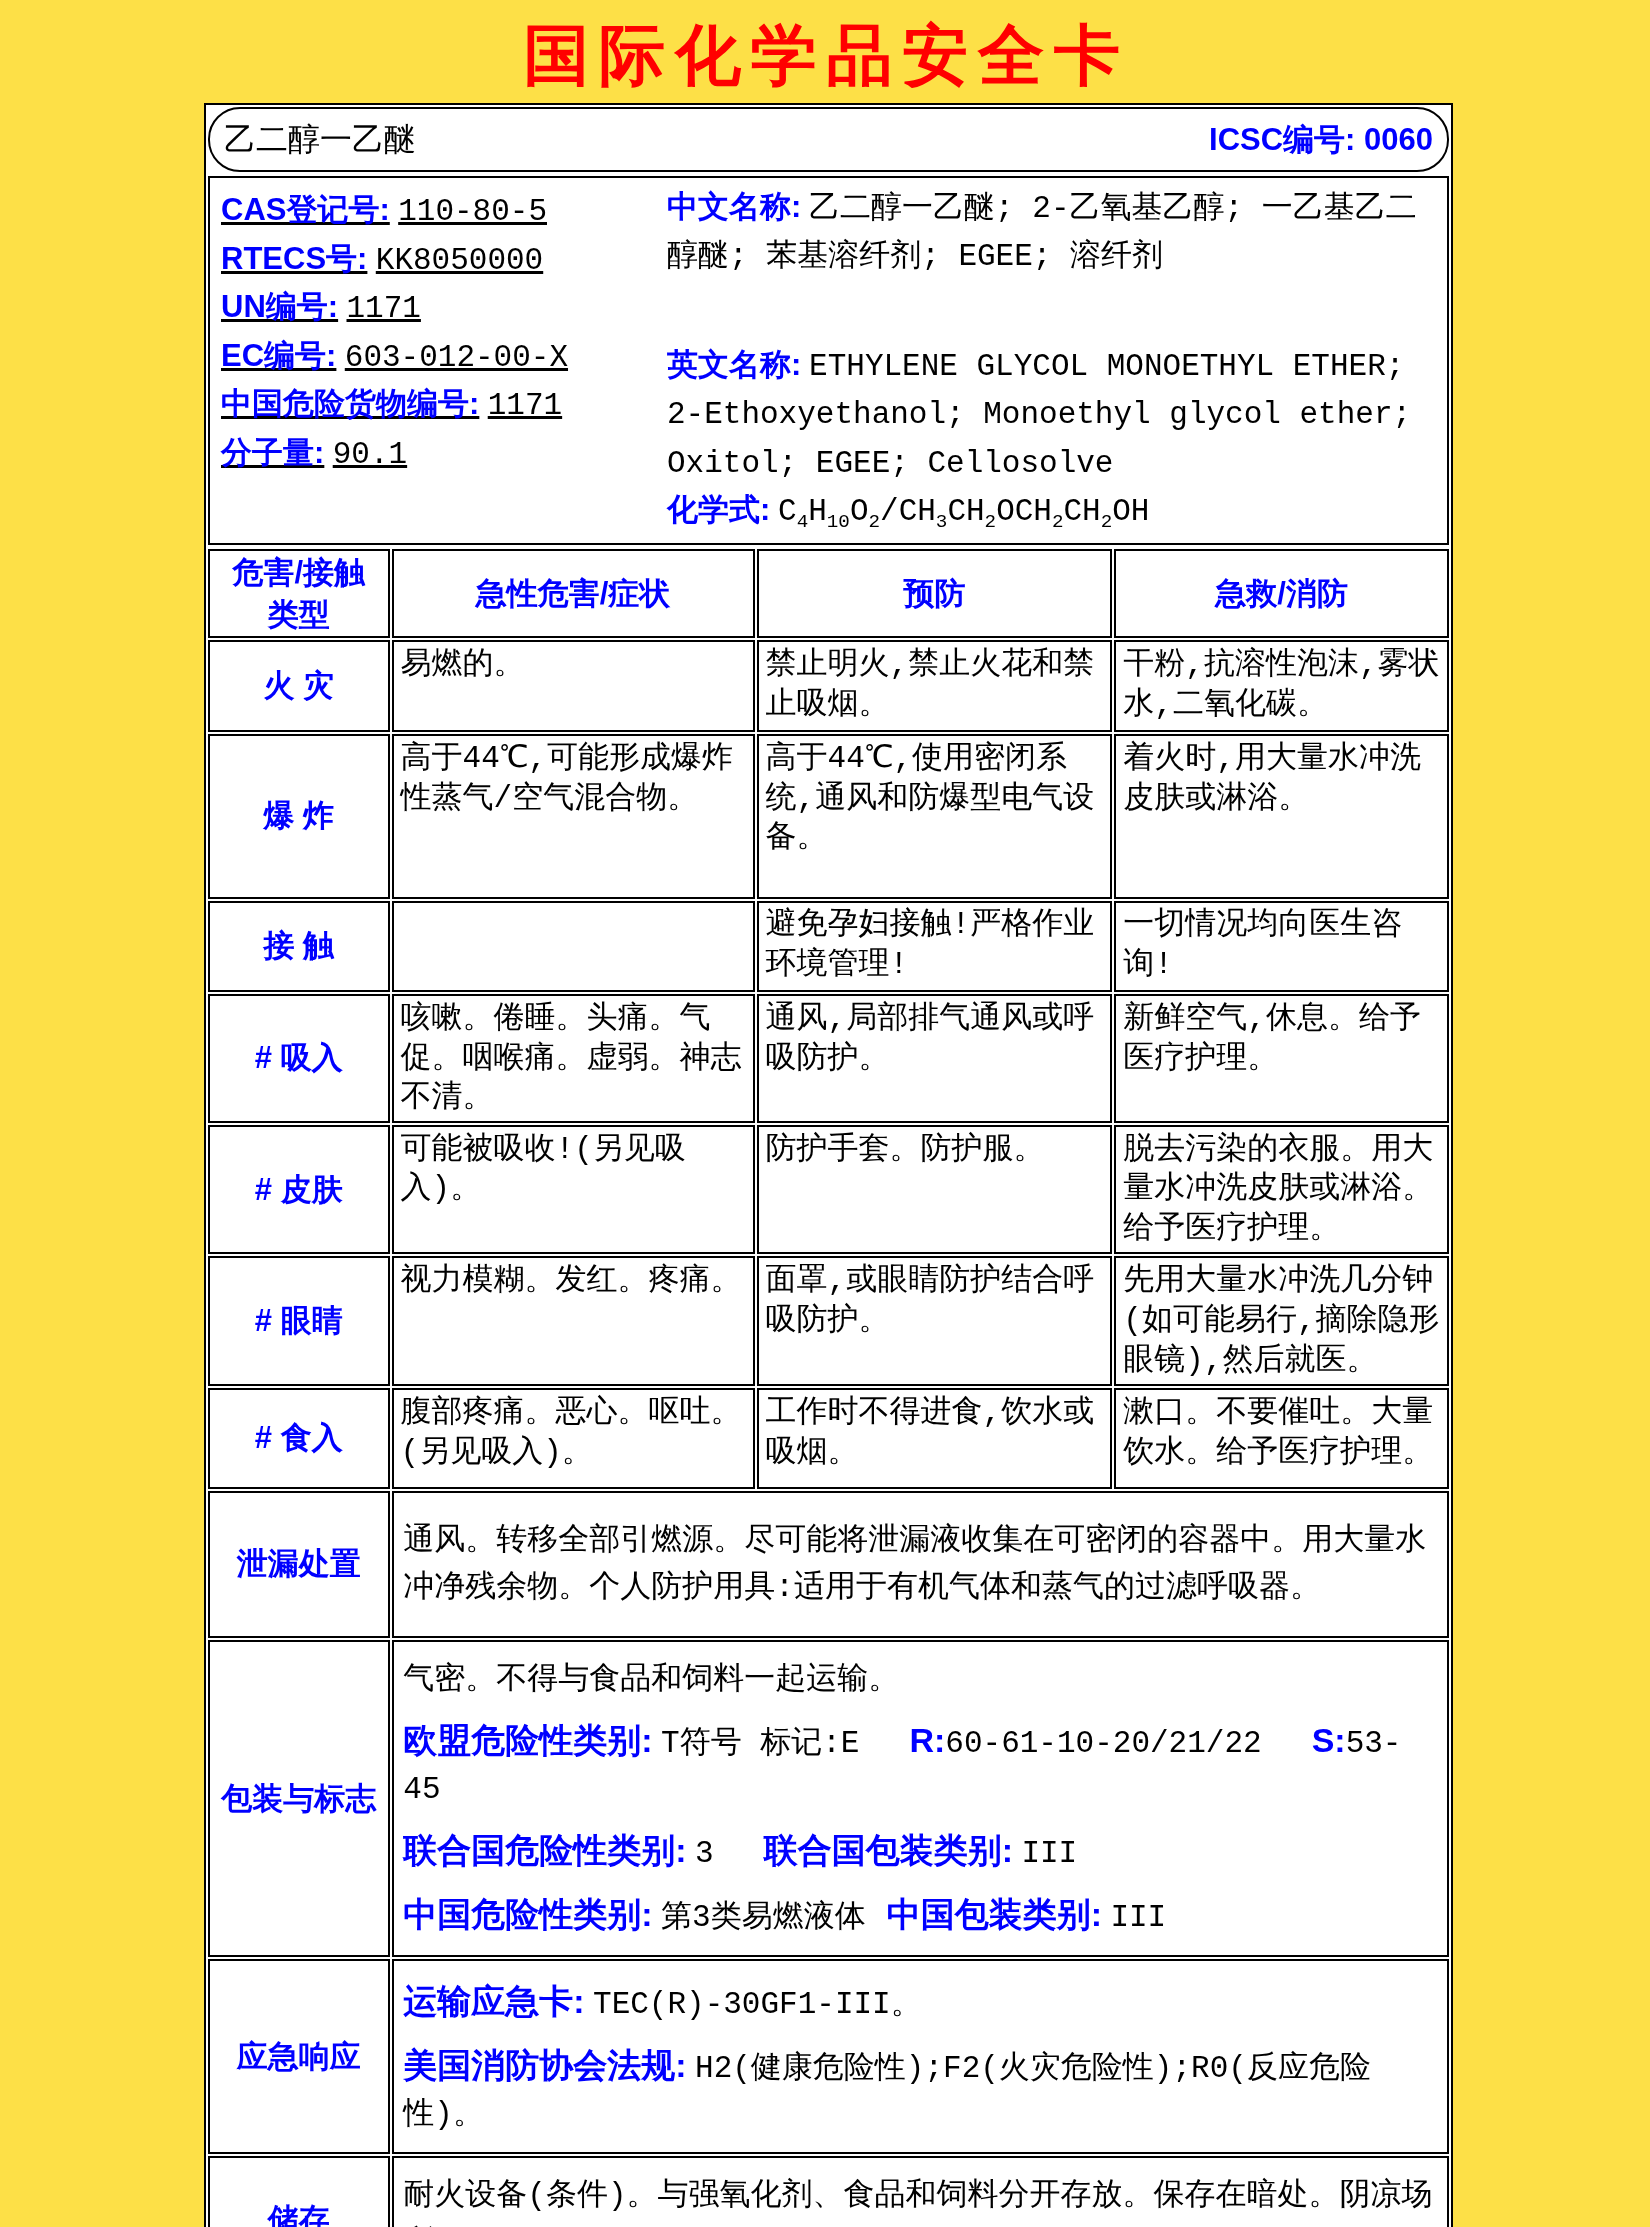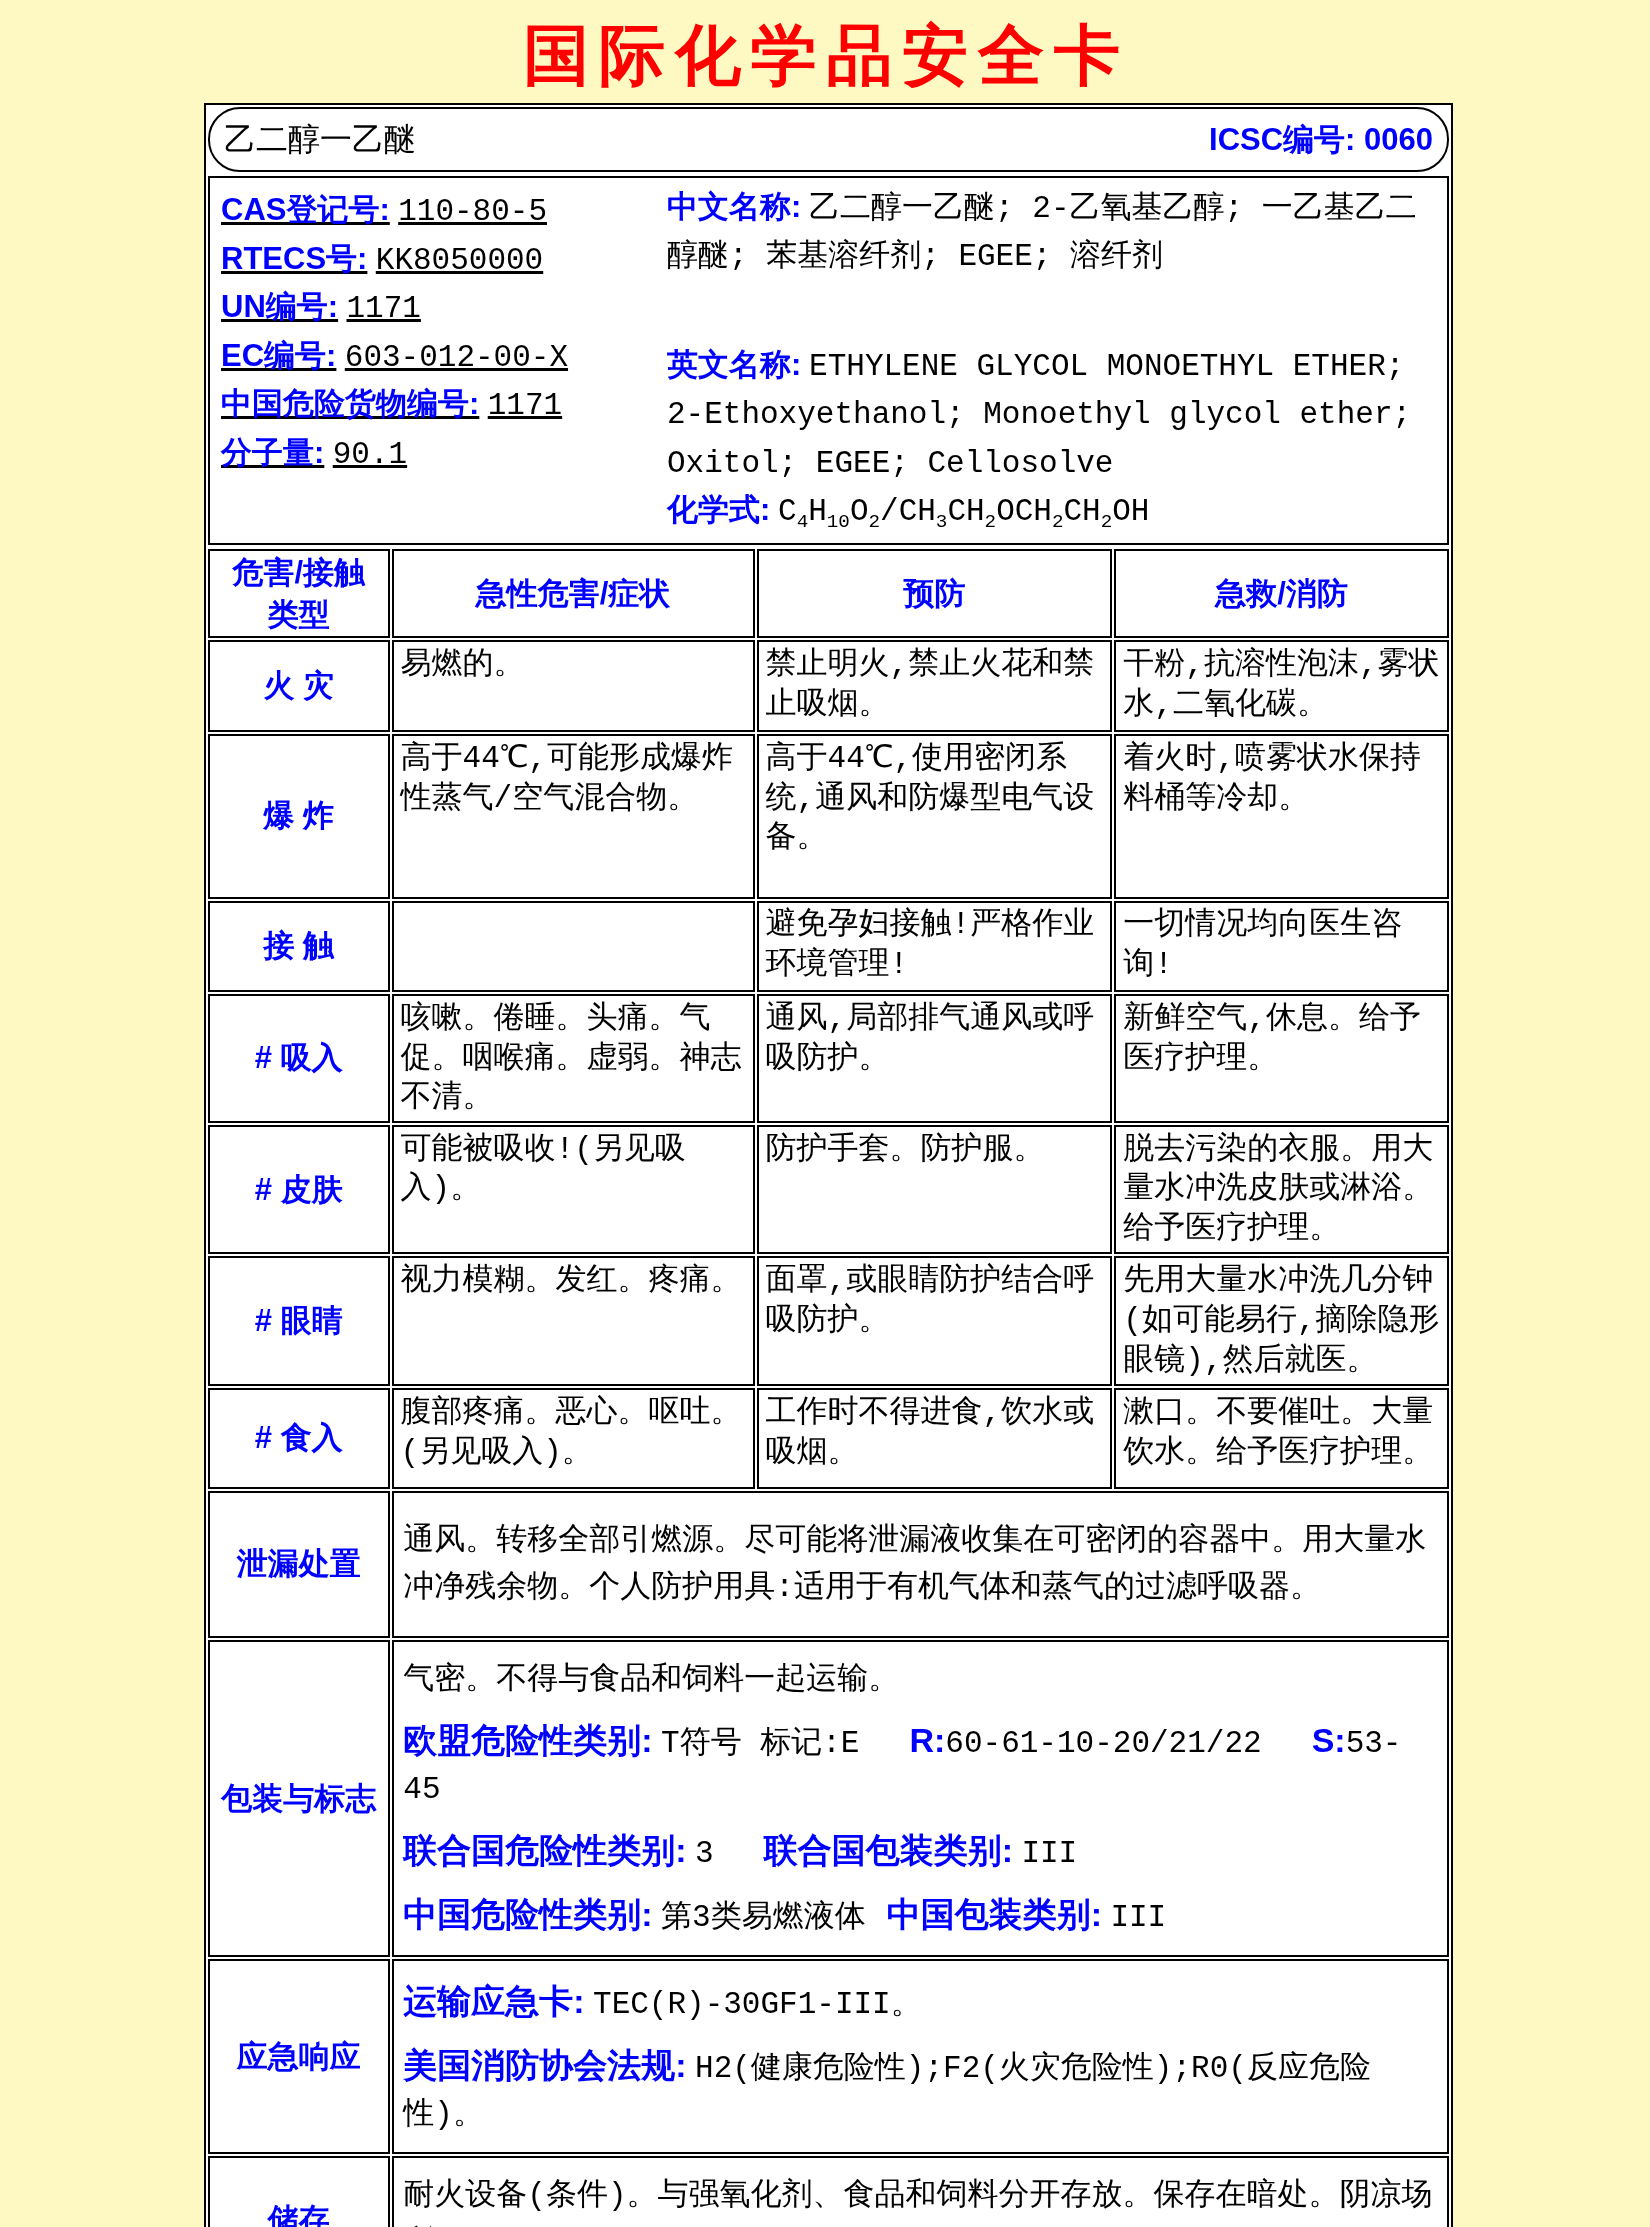--- a/index.html
+++ b/index.html
@@ -1,17 +1,17 @@
 <!DOCTYPE html>
 <html style="font-size:11px"><head>
 <meta charset="utf-8">
 <style>
   html,body{margin:0;padding:0;background:#ffffff;}
   .page{
-    width:1650px;height:2227px;background:#fef9c3;overflow:hidden;
+    width:1650px;height:2227px;background:#fde047;overflow:hidden;
     font-family:"Liberation Serif",serif;color:#000000;position:relative;
   }
   .title{
     width:1245px;margin:19.5px 0 0 204px;text-align:center;
     color:#ff0000;font-weight:bold;font-size:66px;letter-spacing:9.8px;
     font-family:"Liberation Serif",serif;line-height:1.1;
   }
   .card{
     width:1245px;margin:11px 0 0 204px;border:2.1px solid #000000;background:#ffffff;
   }
@@ -123,21 +123,21 @@
       <tr class="h-fire">
         <td class="type">火 灾</td>
         <td class="cell">易燃的。</td>
         <td class="cell">禁止明火,禁止火花和禁止吸烟。</td>
         <td class="cell">干粉,抗溶性泡沫,雾状水,二氧化碳。</td>
       </tr>
       <tr class="h-expl">
         <td class="type">爆 炸</td>
         <td class="cell">高于44℃,可能形成爆炸性蒸气/空气混合物。</td>
         <td class="cell">高于44℃,使用密闭系统,通风和防爆型电气设备。</td>
-        <td class="cell">着火时,喷雾状水保持料桶等冷却。</td>
+        <td class="cell">着火时,用大量水冲洗皮肤或淋浴。</td>
       </tr>
       <tr class="h-cont">
         <td class="type">接 触</td>
         <td class="cell"></td>
         <td class="cell">避免孕妇接触!严格作业环境管理!</td>
         <td class="cell">一切情况均向医生咨询!</td>
       </tr>
       <tr class="h-inh">
         <td class="type"># 吸入</td>
         <td class="cell">咳嗽。倦睡。头痛。气促。咽喉痛。虚弱。神志不清。</td>

